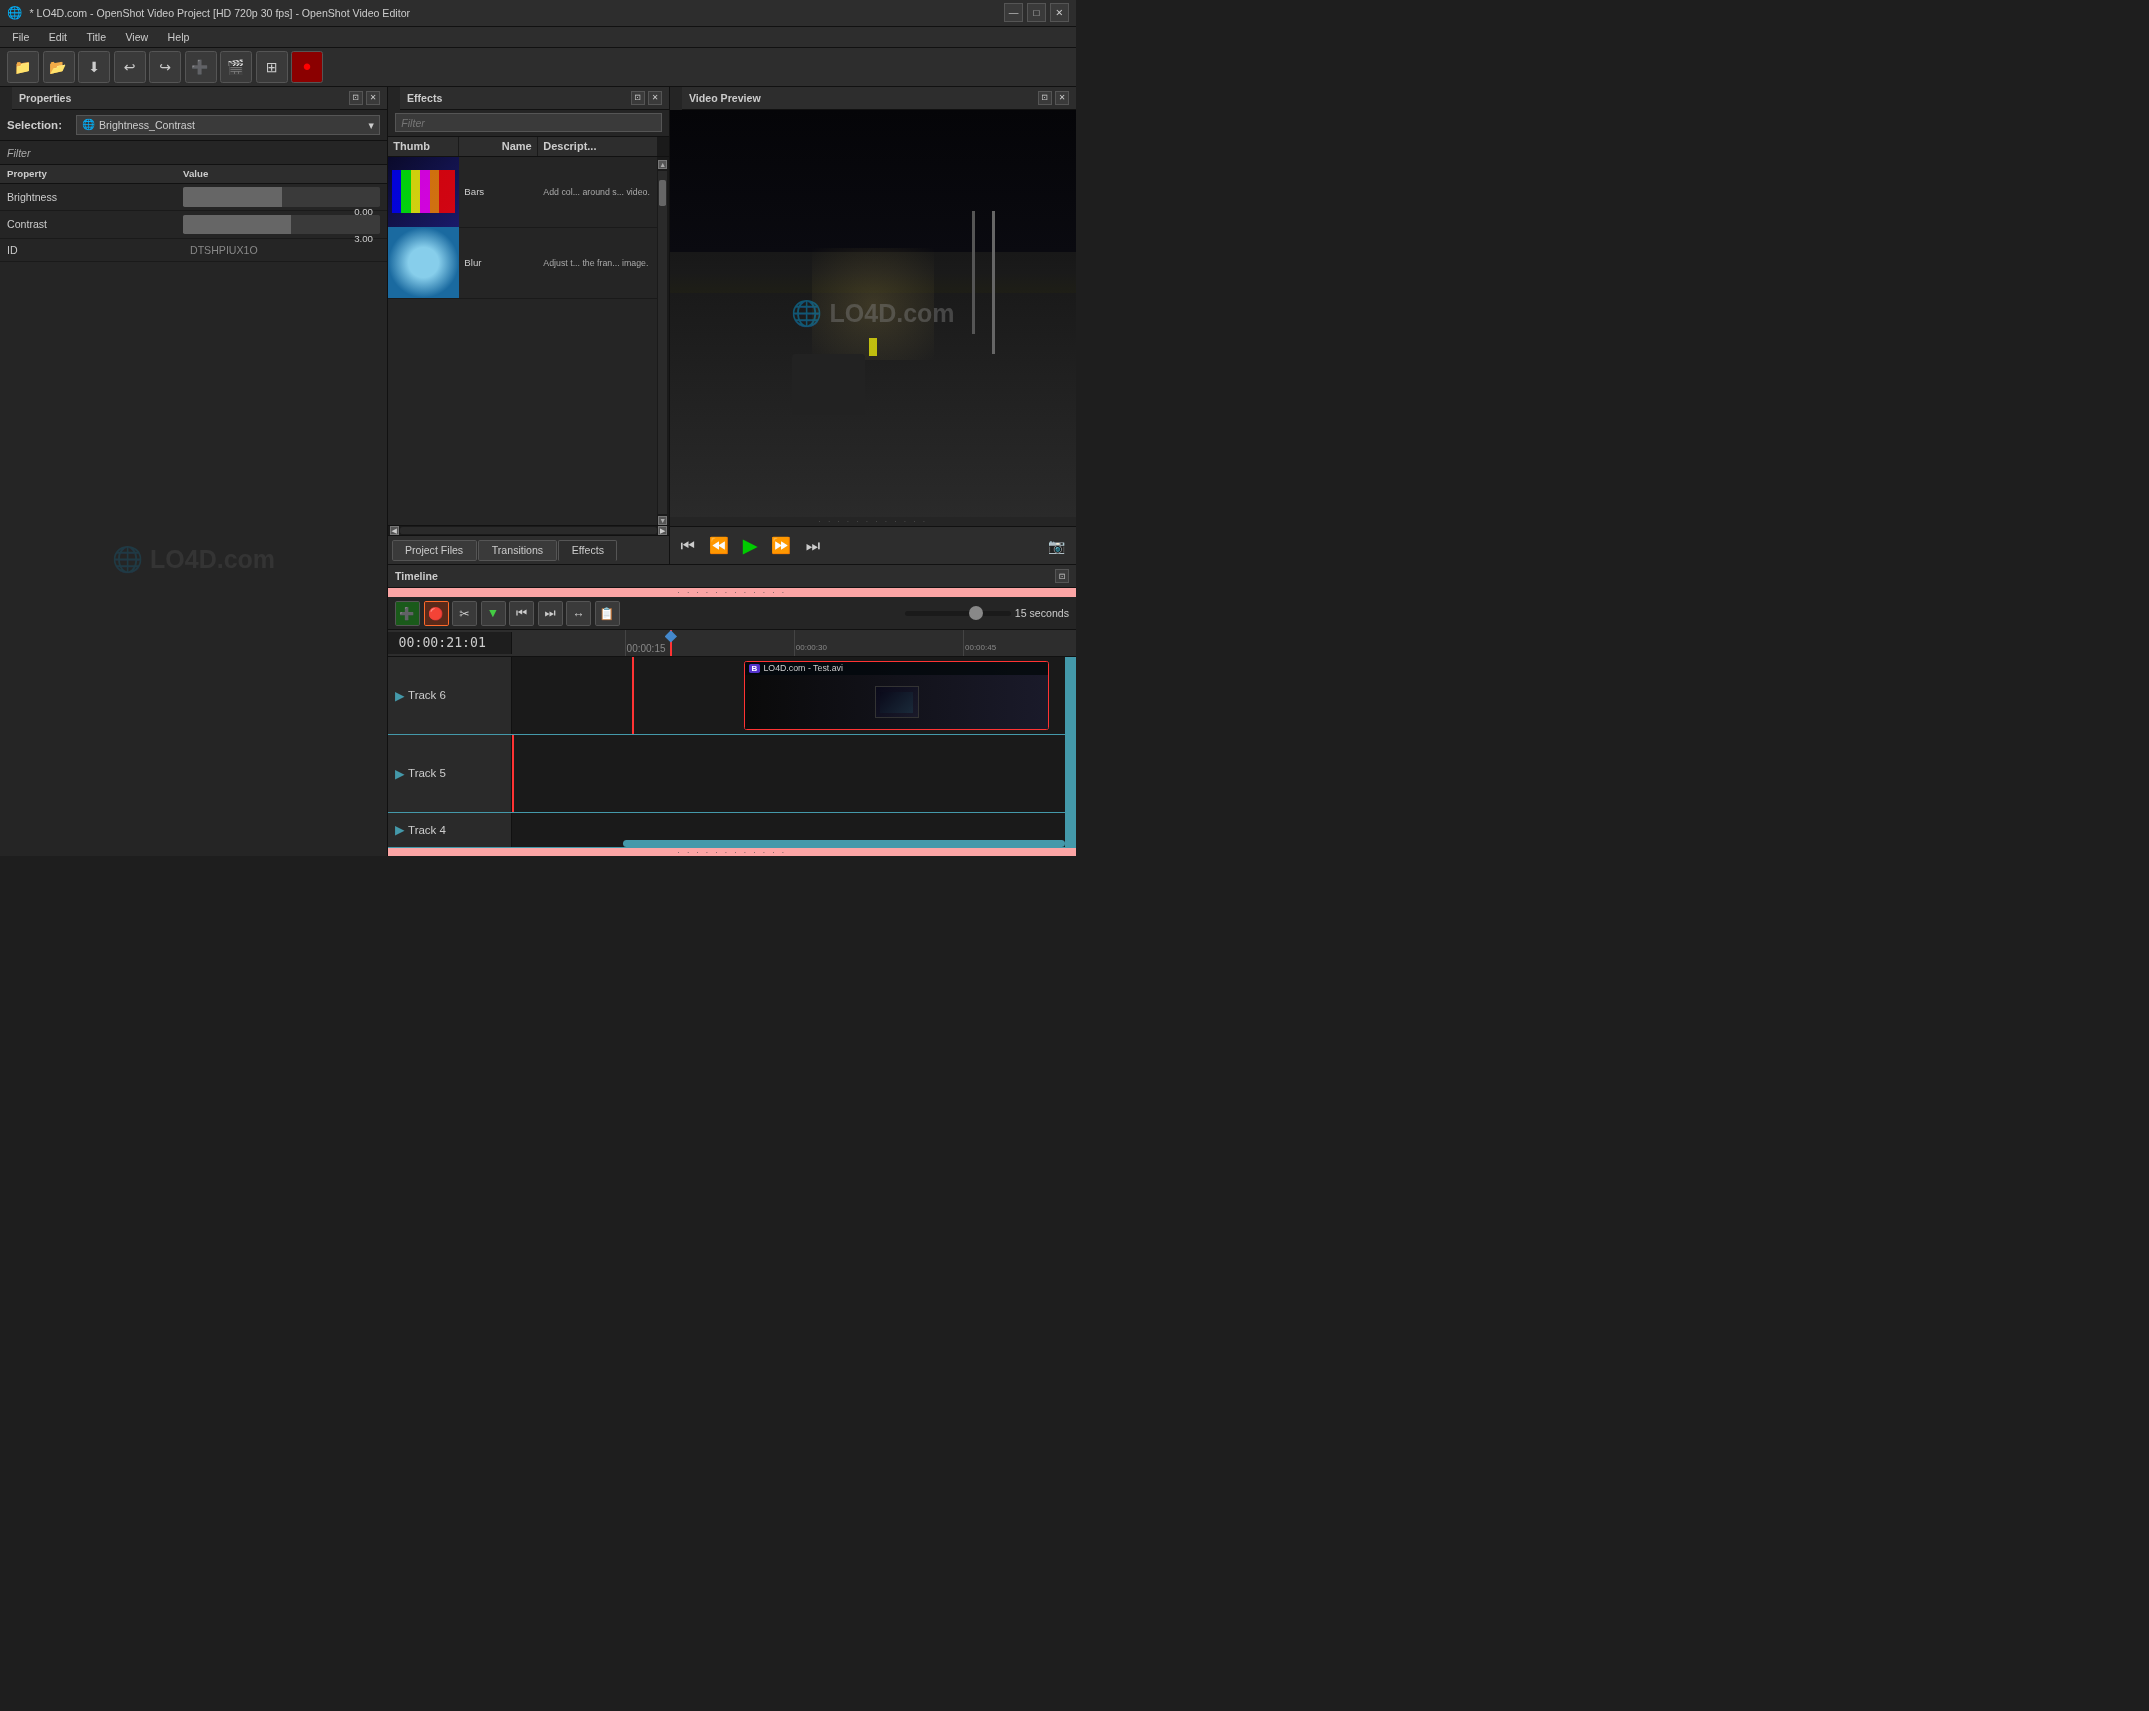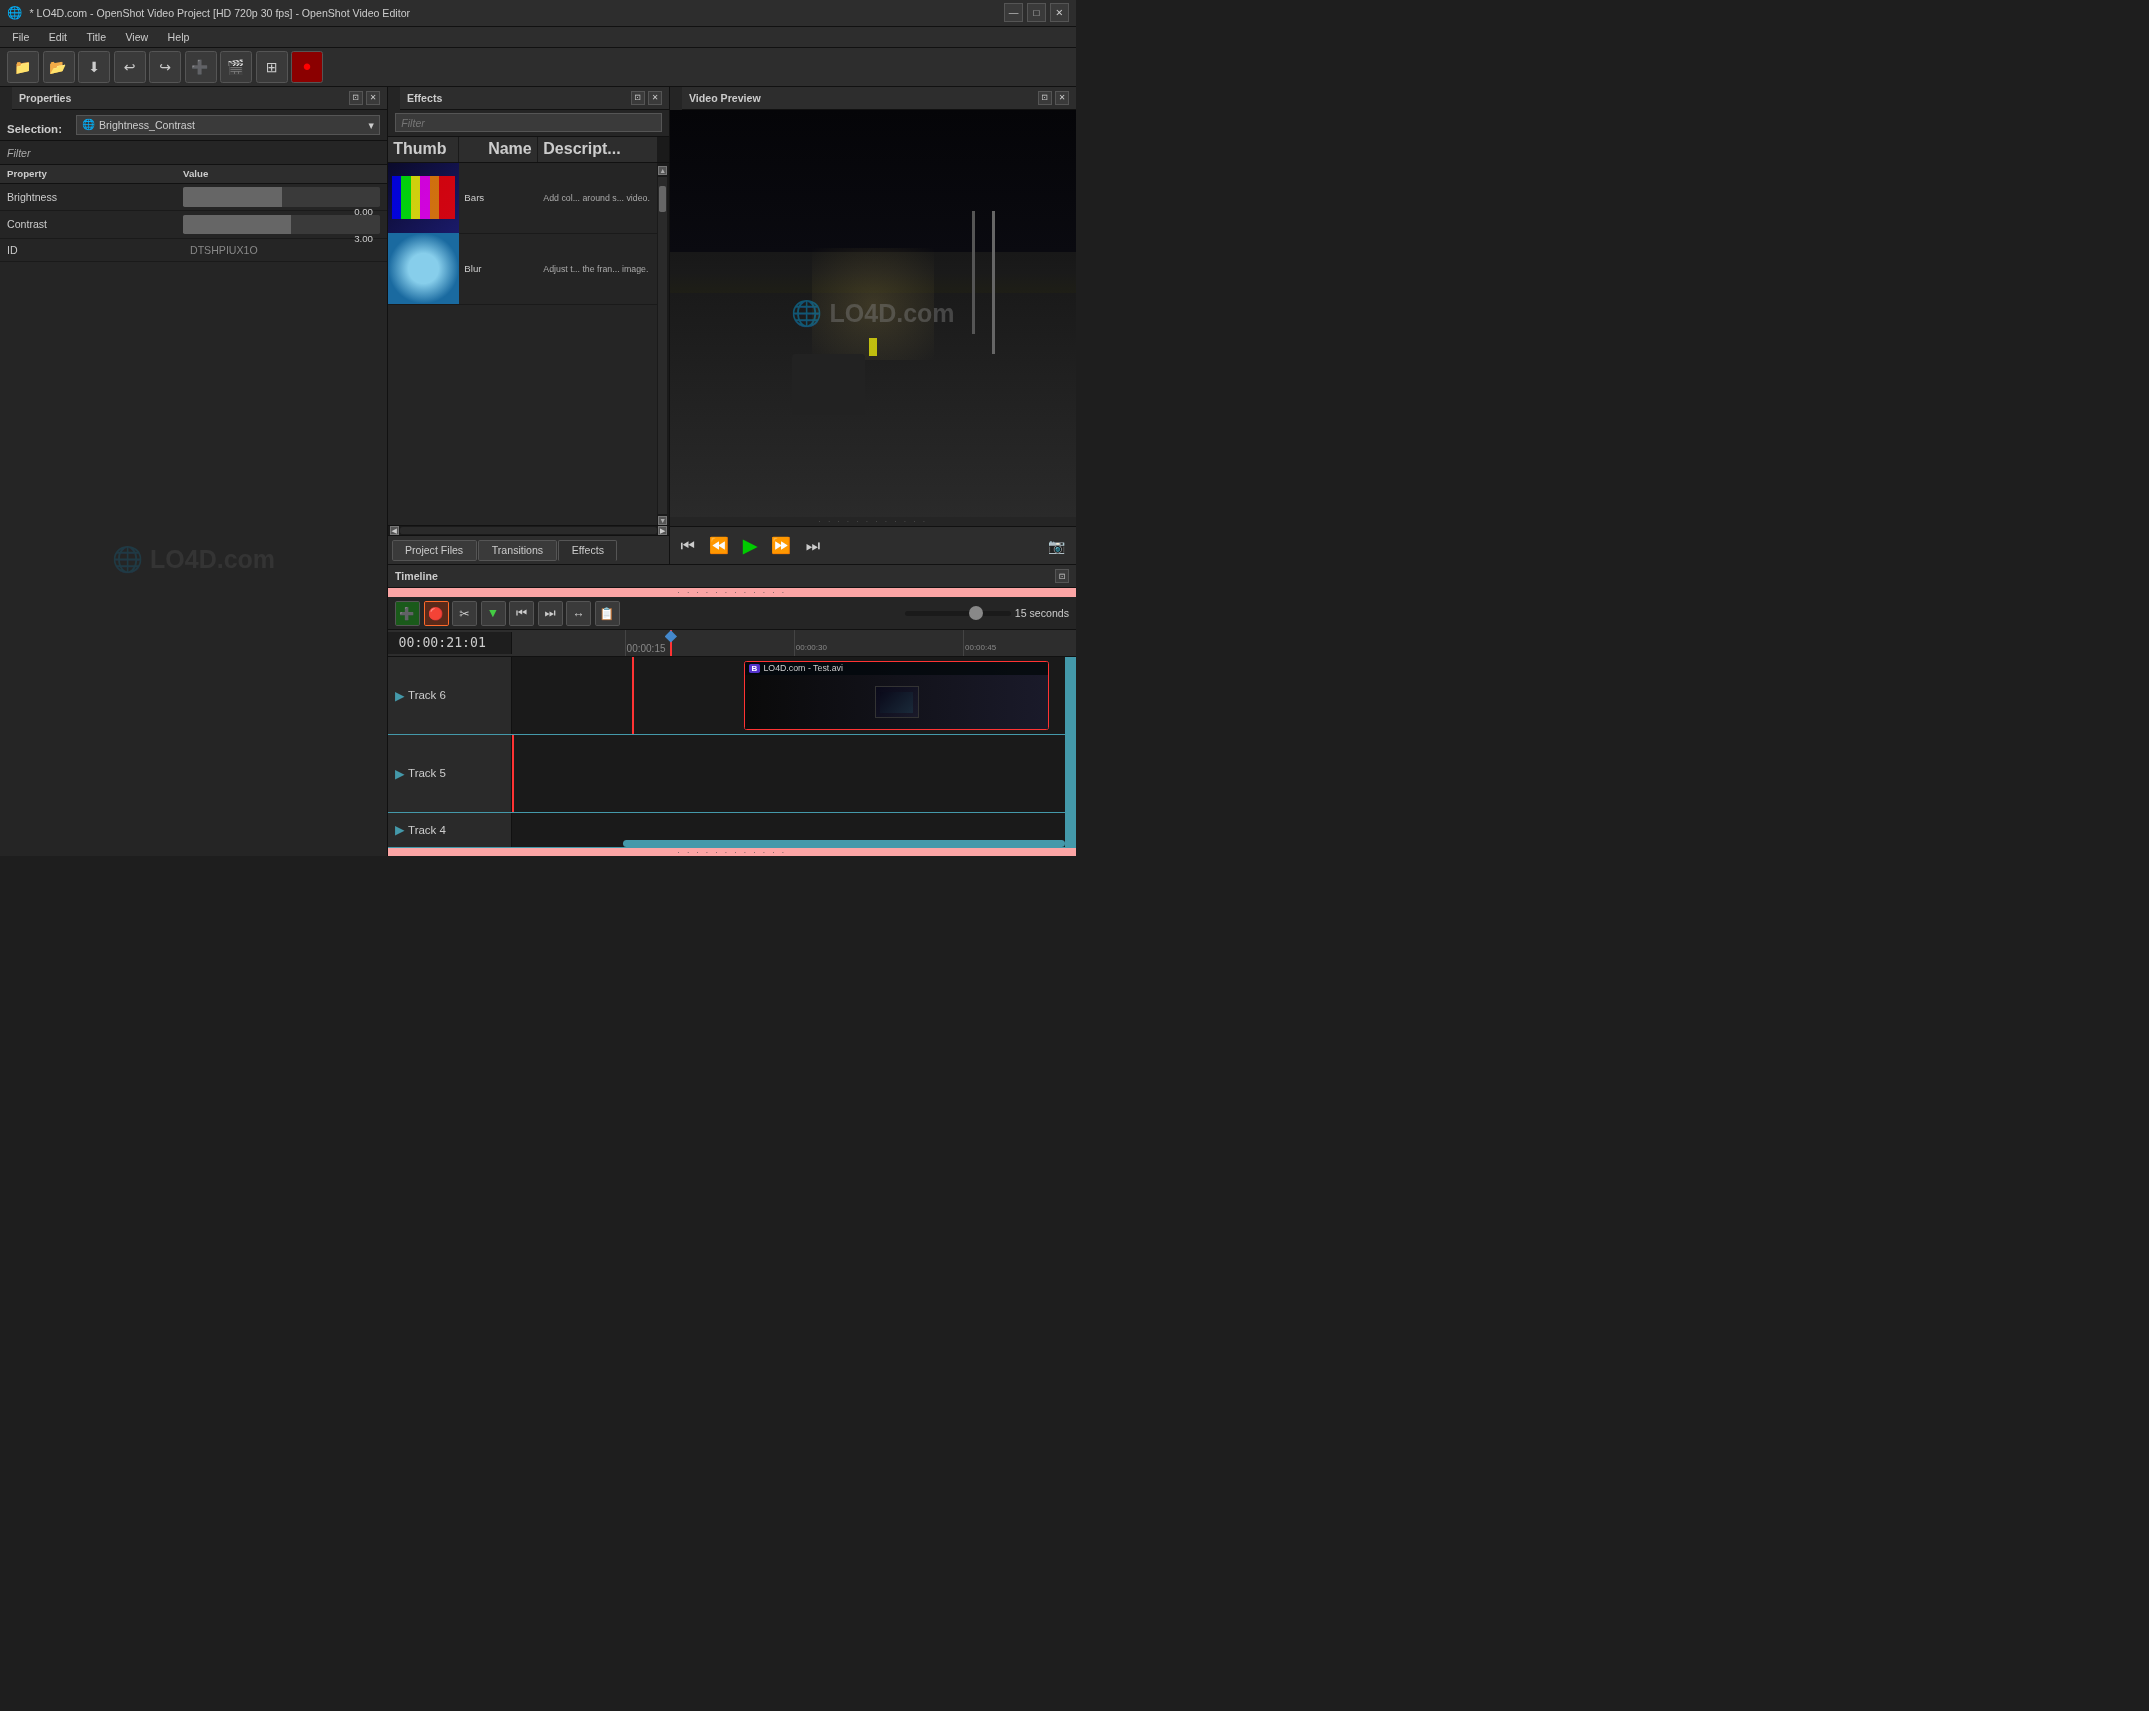--- a/index.html
+++ b/index.html
@@ -109,21 +109,21 @@
       width: 14px; height: 14px;
       background: #3a3a3a;
       border: 0.9px solid #555;
       cursor: pointer;
       display: flex; align-items: center; justify-content: center;
       font-size: 8px;
     }
 
     .selection-row {
       display: flex;
-      align-items: flex-end;
+      align-items: center;
       padding: 5.3px 7px;
       gap: 7px;
       border-bottom: 0.9px solid #111;
     }
     .selection-label { color: #ccc; font-weight: bold; font-size: 11.5px; min-width: 62px; }
     .selection-dropdown {
       flex: 1;
       background: #3a3a3a;
       border: 0.9px solid #555;
       color: #ccc;
@@ -242,21 +242,21 @@
     }
 
     .effects-table-header {
       display: flex;
       background: #2d2d2d;
       border-bottom: 0.9px solid #111;
     }
     .effects-col {
       padding: 3.5px 5.3px;
       color: #ccc;
-      font-size: 16px;
+      font-size: 11px;
       font-weight: bold;
       border-right: 0.9px solid #1a1a1a;
     }
     .effects-col-thumb { width: 71px; }
     .effects-col-name { width: 79px; text-align: right; }
     .effects-col-desc { flex: 1; }
     .effect-row {
       display: flex;
       align-items: center;
       border-bottom: 0.9px solid #1a1a1a;

